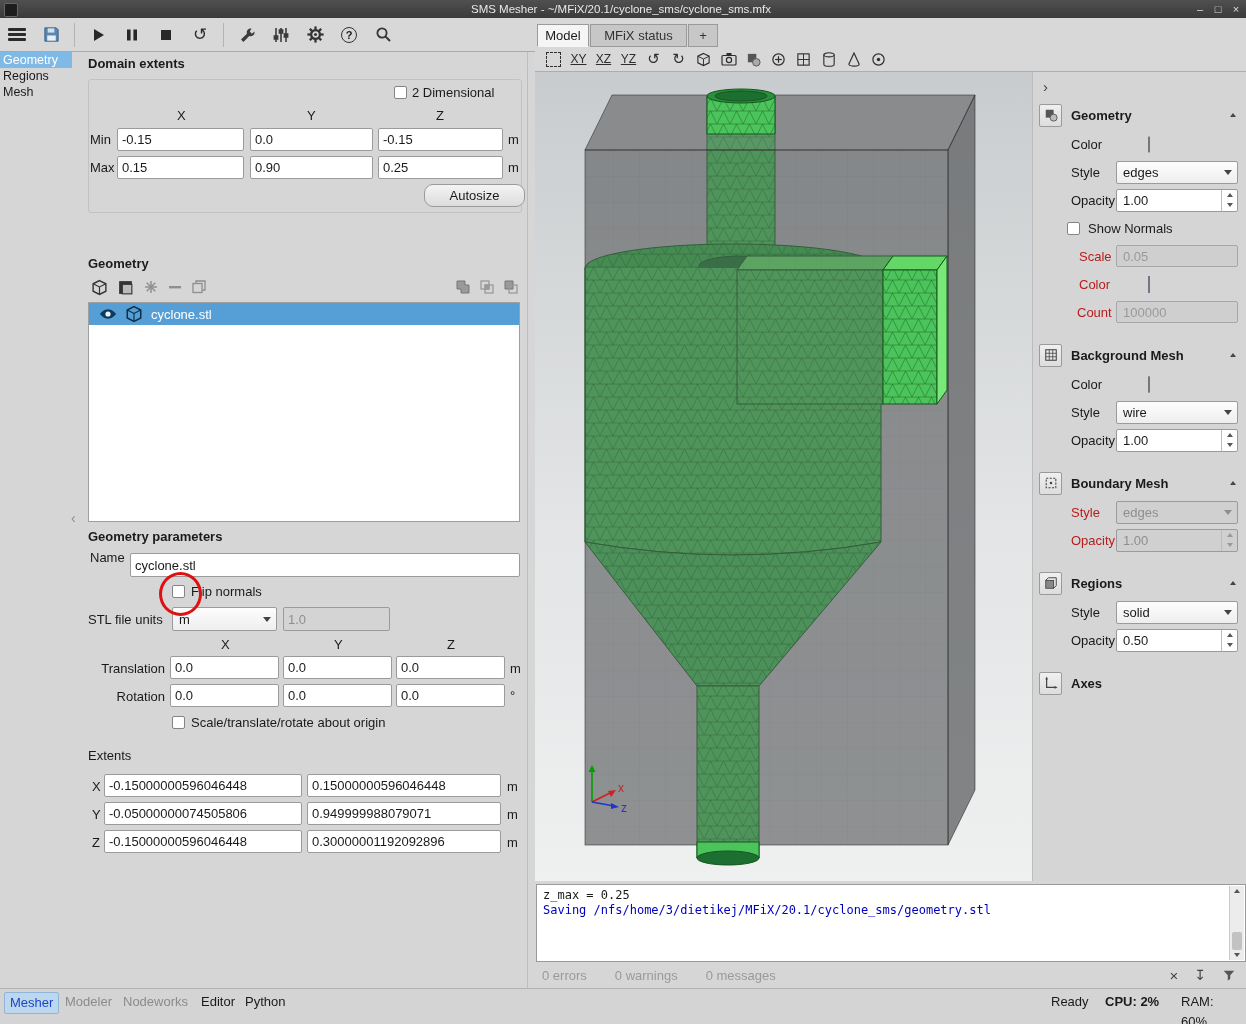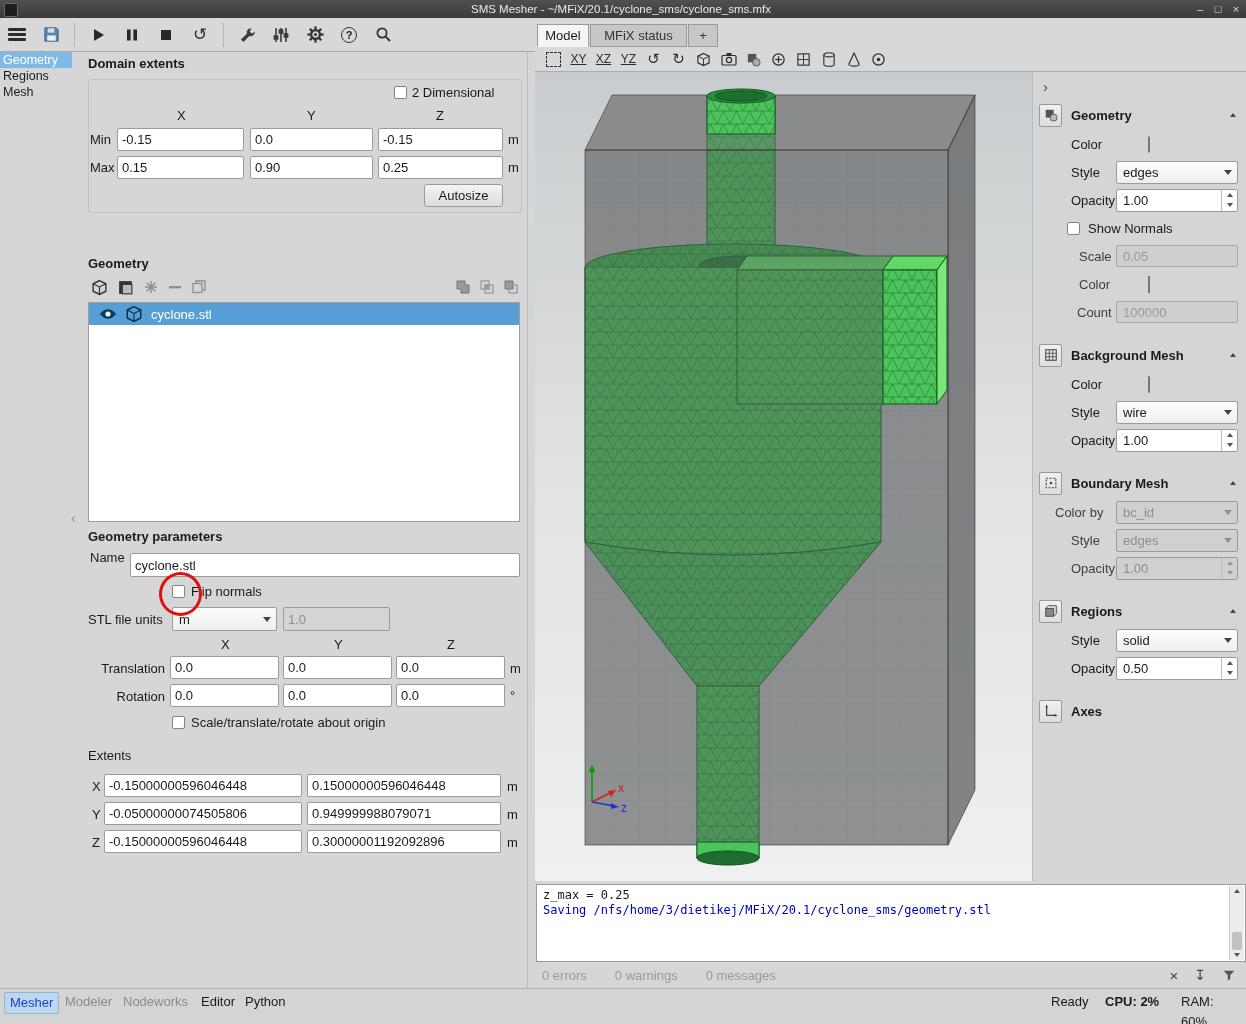--- a/index.html
+++ b/index.html
@@ -1,21 +1,21 @@
 <!DOCTYPE html>
 <html><head>
 <meta charset="utf-8">
 <style>
   html,body{margin:0;padding:0;}
   body{font-family:"Liberation Sans",sans-serif;font-size:13px;color:#1a1a1a;background:#9a9a9a;}
   #root{position:relative;width:1246px;height:1024px;background:#d6d6d6;overflow:hidden;}
   .abs{position:absolute;}
   .lbl{position:absolute;white-space:nowrap;}
   .hdr{position:absolute;white-space:nowrap;font-weight:bold;text-align:center;}
-  .dim{color:#404040;}
+  .dim{color:#b91c1c;}
   
   .titlebar{position:absolute;left:0;top:0;width:1246px;height:18px;background:linear-gradient(#505050,#3a3a3a);color:#e8e8e8;font-size:11.5px;display:flex;align-items:center;}
   .titlebar .ttl{position:absolute;left:0;right:4px;text-align:center;}
   .appicon{position:absolute;left:4px;top:3px;width:12px;height:12px;background:#1d1d1d;border-radius:2px;border:1px solid #666;}
   .winbtns{position:absolute;right:4px;top:0;height:18px;display:flex;gap:6px;align-items:center;font-size:11px;color:#ddd;}
   .winbtns span{cursor:default;width:12px;text-align:center;}
   
   .toolbar{position:absolute;left:0;top:18px;width:1246px;height:34px;background:#d8d8d8;border-bottom:1px solid #a8a8a8;display:flex;align-items:center;box-sizing:border-box;}
   .tbtn{width:34px;height:28px;display:flex;align-items:center;justify-content:center;border-radius:3px;}
   .tsep{width:1px;height:24px;background:#b4b4b4;margin:0 6px;}
@@ -196,21 +196,21 @@
   <span class="lbl" style="left:90px;top:132px;">Min</span>
   <input class="input" style="left: 117px; top: 128px; width: 127px;" value="-0.15">
   <input class="input" style="left: 250px; top: 128px; width: 123px;" value="0.0">
   <input class="input" style="left: 378px; top: 128px; width: 125px;" value="-0.15">
   <span class="lbl" style="left:508px;top:132px;">m</span>
   <span class="lbl" style="left:90px;top:160px;">Max</span>
   <input class="input" style="left: 117px; top: 156px; width: 127px;" value="0.15">
   <input class="input" style="left: 250px; top: 156px; width: 123px;" value="0.90">
   <input class="input" style="left: 378px; top: 156px; width: 125px;" value="0.25">
   <span class="lbl" style="left:508px;top:160px;">m</span>
-  <div class="btn" style="left:424px;top:184px;width:79px;height:23px;">Autosize</div>
+  <div class="btn" style="left:424px;top:184px;width:101px;height:23px;border-radius:9px;">Autosize</div>
 
   <div class="hdr" style="left:88px;top:256px;">Geometry</div>
 
   <div class="abs" style="left:88px;top:278px;width:432px;height:20px;">
     <span class="gicon abs" style="left:2px;">
       <svg width="17" height="17" viewBox="0 0 16 16">
           <path d="M8 1.5 14 4.5v7L8 14.5 2 11.5v-7z" fill="none" stroke="#333" stroke-width="1.3"></path>
           <path d="M2 4.5 8 7.5l6-3M8 7.5v7" fill="none" stroke="#333" stroke-width="1.1"></path>
         </svg>
     </span>
@@ -553,27 +553,20 @@
     <div class="vhead">
       <span class="ibtn">
           <svg width="14" height="14" viewBox="0 0 16 16">
             <rect x="2.5" y="2.5" width="11" height="11" fill="none" stroke="#444" stroke-width="1.2" stroke-dasharray="2.4 1.6"></rect>
             <circle cx="8" cy="8" r="1.4" fill="#444"></circle>
           </svg>
         </span>
       <span class="t">Boundary Mesh</span>
       <span class="caret tri-up" style="border-bottom-color:#444;"></span>
     </div>
-    <div class="vrow" style="padding-left:22px;">
-        <span class="dim">Color by</span>
-      <span class="ctl vcombo dis">
-          <span>bc_id</span>
-          <span class="arr"></span>
-        </span>
-      </div>
     <div class="vrow">
         <span class="dim">Style</span>
       <span class="ctl vcombo dis">
           <span>edges</span>
           <span class="arr"></span>
         </span>
       </div>
     <div class="vrow">
         <span class="dim">Opacity</span>
       <span class="ctl vspin dis">

